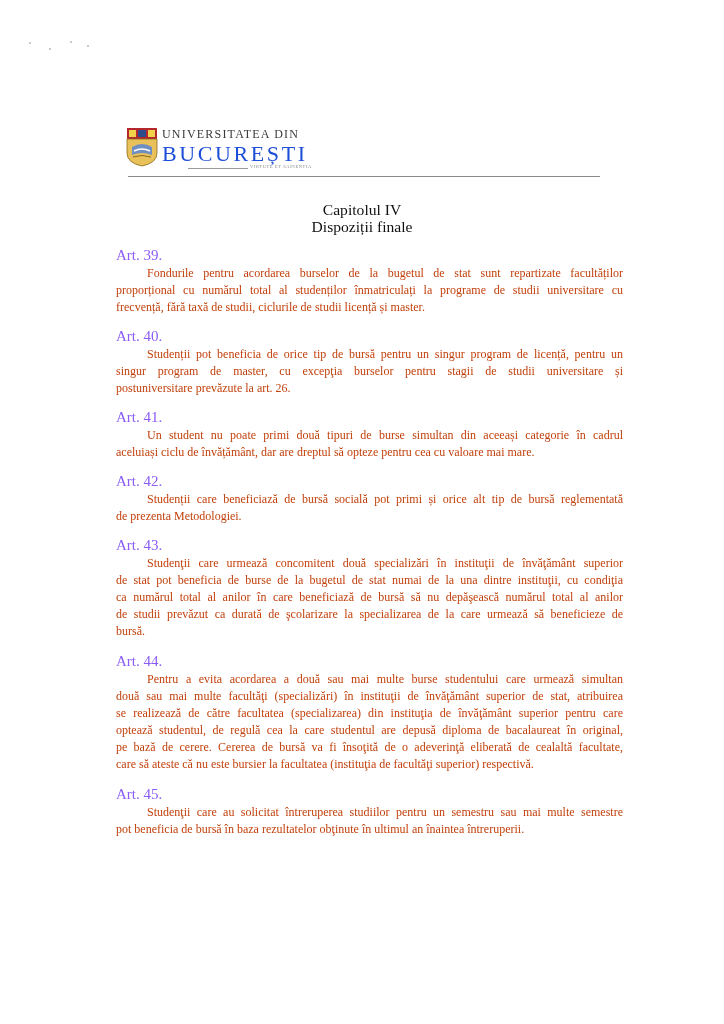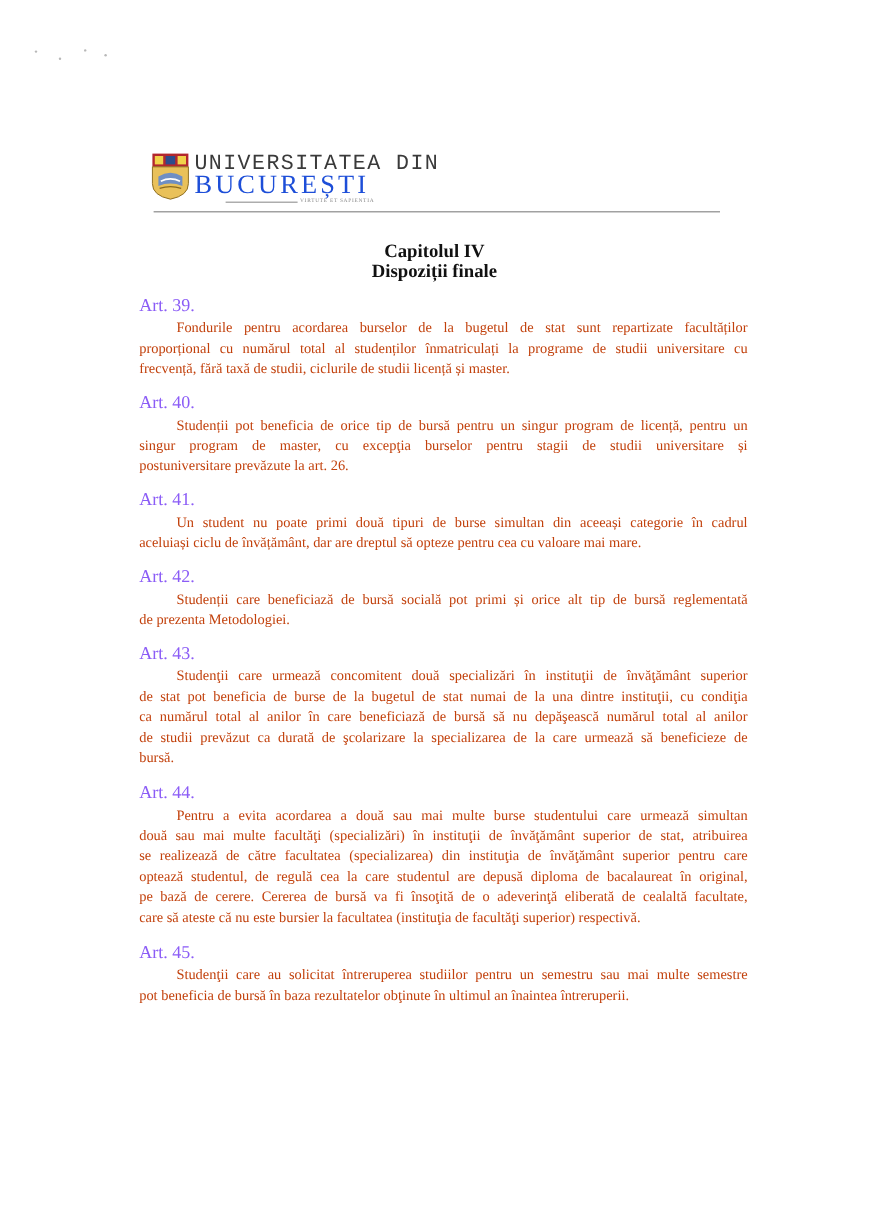--- a/index.html
+++ b/index.html
@@ -7,29 +7,29 @@
     width: 724px; height: 1024px; background: #ffffff; position: relative;
     overflow: hidden; color: #1c1c1c;
     font-family: "Liberation Serif", "DejaVu Serif", serif;
   }
   .specks { position: absolute; left: 25px; top: 36px; }
   .speck { position: absolute; width: 2px; height: 2px; background: #b8b8b8; border-radius: 1px; }
 
   
   .header { position: absolute; left: 126px; top: 124px; width: 476px; height: 60px; }
   .crest { position: absolute; left: 0; top: 3px; width: 32px; height: 40px; }
-  .uni-top { position: absolute; left: 36px; top: 3px; font-size: 18px; letter-spacing: 1.2px; color: #3a3a3a; white-space: nowrap; font-family: Liberation Mono, monospace; }
+  .uni-top { position: absolute; left: 36px; top: 3px; font-size: 12px; letter-spacing: 1.2px; color: #3a3a3a; white-space: nowrap; }
   .uni-main { position: absolute; left: 36px; top: 17px; font-size: 22px; letter-spacing: 2.6px; color: #1d4ed8; white-space: nowrap; }
   .uni-rule { position: absolute; left: 62px; top: 44px; width: 60px; height: 1px; background: #9a9a9a; }
   .uni-motto { position: absolute; left: 124px; top: 40px; font-size: 4.5px; letter-spacing: 0.6px; color: #888; white-space: nowrap; text-transform: uppercase; }
   .contact { position: absolute; right: 4px; top: 6px; text-align: right; font-size: 7.3px; line-height: 11.5px; color: #444; white-space: nowrap; }
   .header-rule { position: absolute; left: 2px; top: 52px; width: 472px; height: 1px; background: #8a8a8a; }
 
   
-  .chapter { position: absolute; left: 0; width: 724px; text-align: center; font-weight: bold; font-size: 15.6px; line-height: 17px; color: #111; }
+  .chapter { position: absolute; left: 0; width: 724px; text-align: center; font-weight: normal; font-size: 15.6px; line-height: 17px; color: #111; }
 
   
   .art-label { position: absolute; left: 116px; font-size: 15px; color: #8b5cf6; white-space: nowrap; }
   .line { position: absolute; left: 116px; width: 507px; font-size: 12px; line-height: 17px; height: 17px; white-space: nowrap; color: #c2410c; }
   .line.j { text-align: justify; text-align-last: justify; }
   .line.first { left: 147px; width: 476px; }
 </style>
 </head>
 <body>
 

